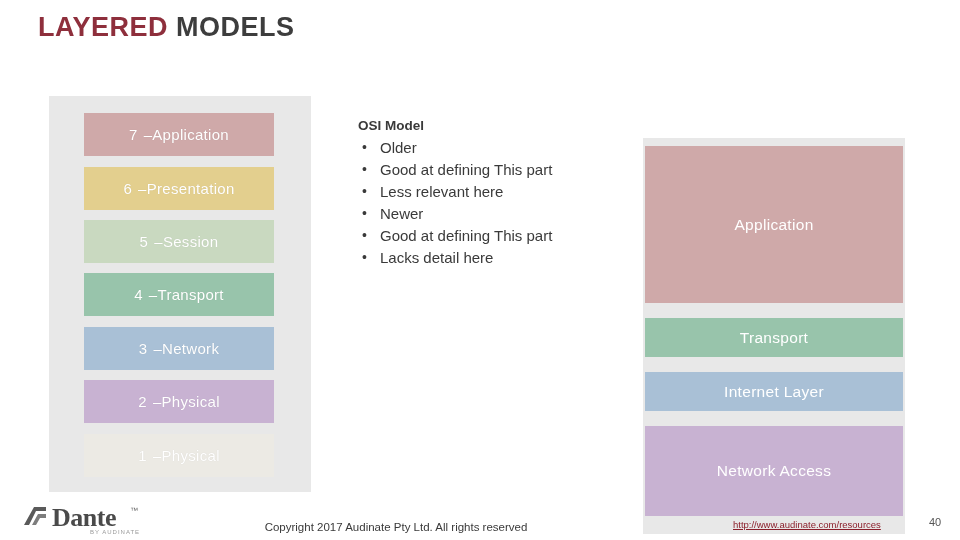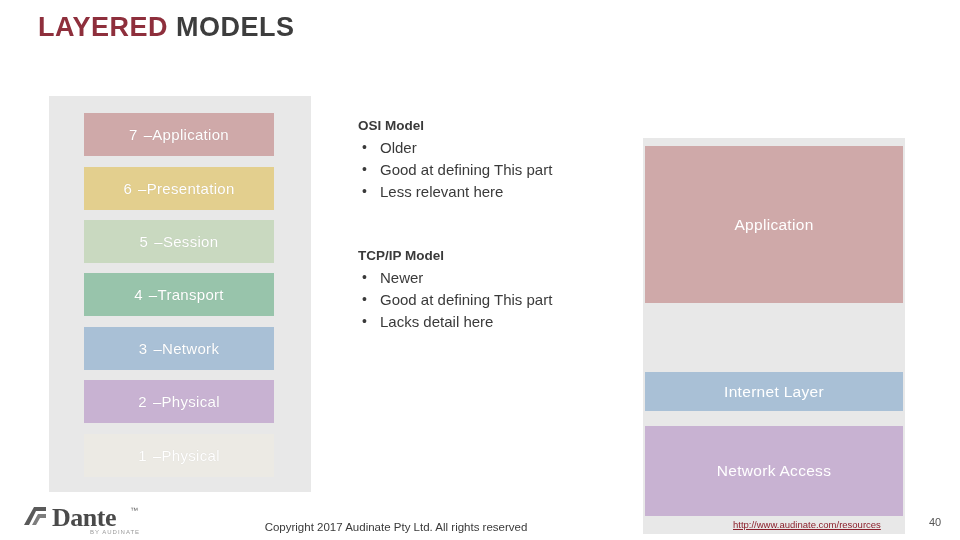--- a/index.html
+++ b/index.html
@@ -132,31 +132,33 @@
     </div>
   </div>
 
 <div id="mid">
   <div class="mid-head">OSI Model</div>
   <ul class="bullets">
     <li>Older</li>
     <li>Good at defining This part</li>
     <li>Less relevant here</li>
   </ul>
-  <div class="mid-head" id="tcp-head">TCP/IP Model</div>
   <ul class="bullets">
     <li>Newer</li>
     <li>Good at defining This part</li>
     <li>Lacks detail here</li>
   </ul>
 </div>
 
 <div id="tcp-panel">
     <div class="tcp-box" style="top: 8px; height: 157px; background: rgb(207, 169, 169);">
       <span>Application</span>
+    </div>
+    <div class="tcp-box" style="top: 180px; height: 39px; background: rgb(152, 196, 171);">
+      <span>Transport</span>
     </div>
     <div class="tcp-box" style="top: 234px; height: 39px; background: rgb(169, 192, 214);">
       <span>Internet Layer</span>
     </div>
     <div class="tcp-box" style="top: 288px; height: 90px; background: rgb(200, 178, 210);">
       <span>Network Access</span>
     </div>
   </div>
 
 <div id="footer-copy">Copyright 2017 Audinate Pty Ltd. All rights reserved</div>

